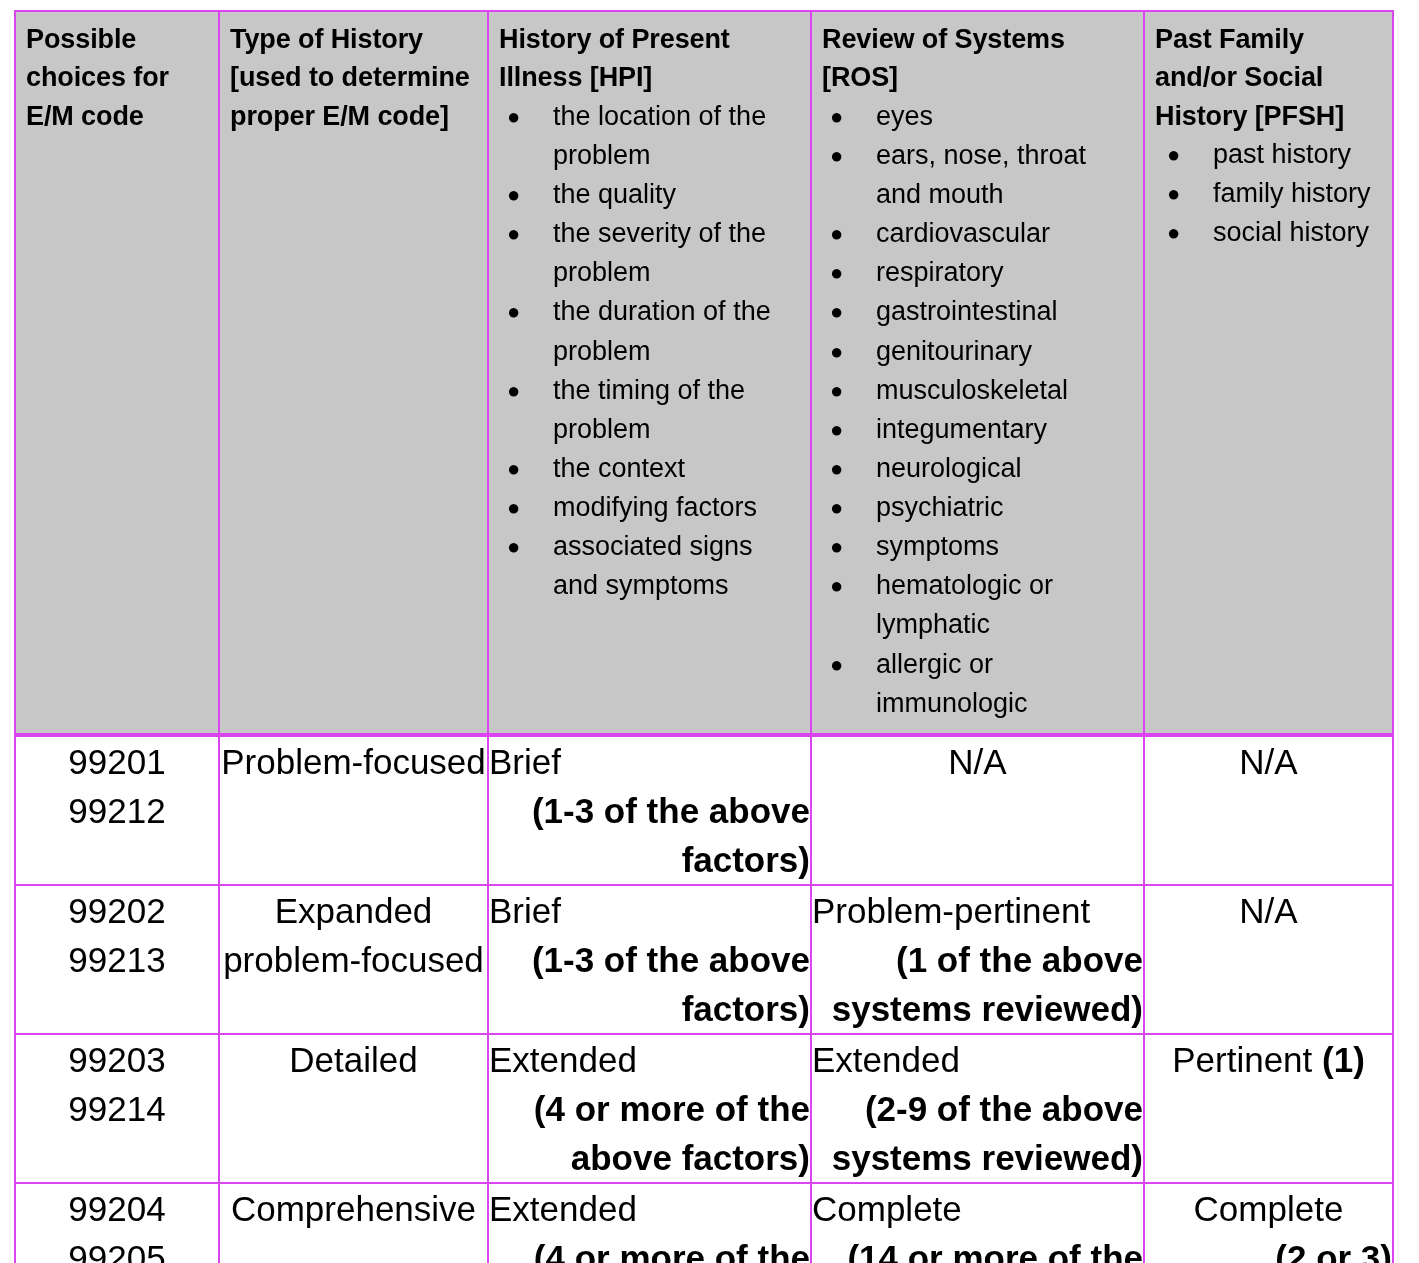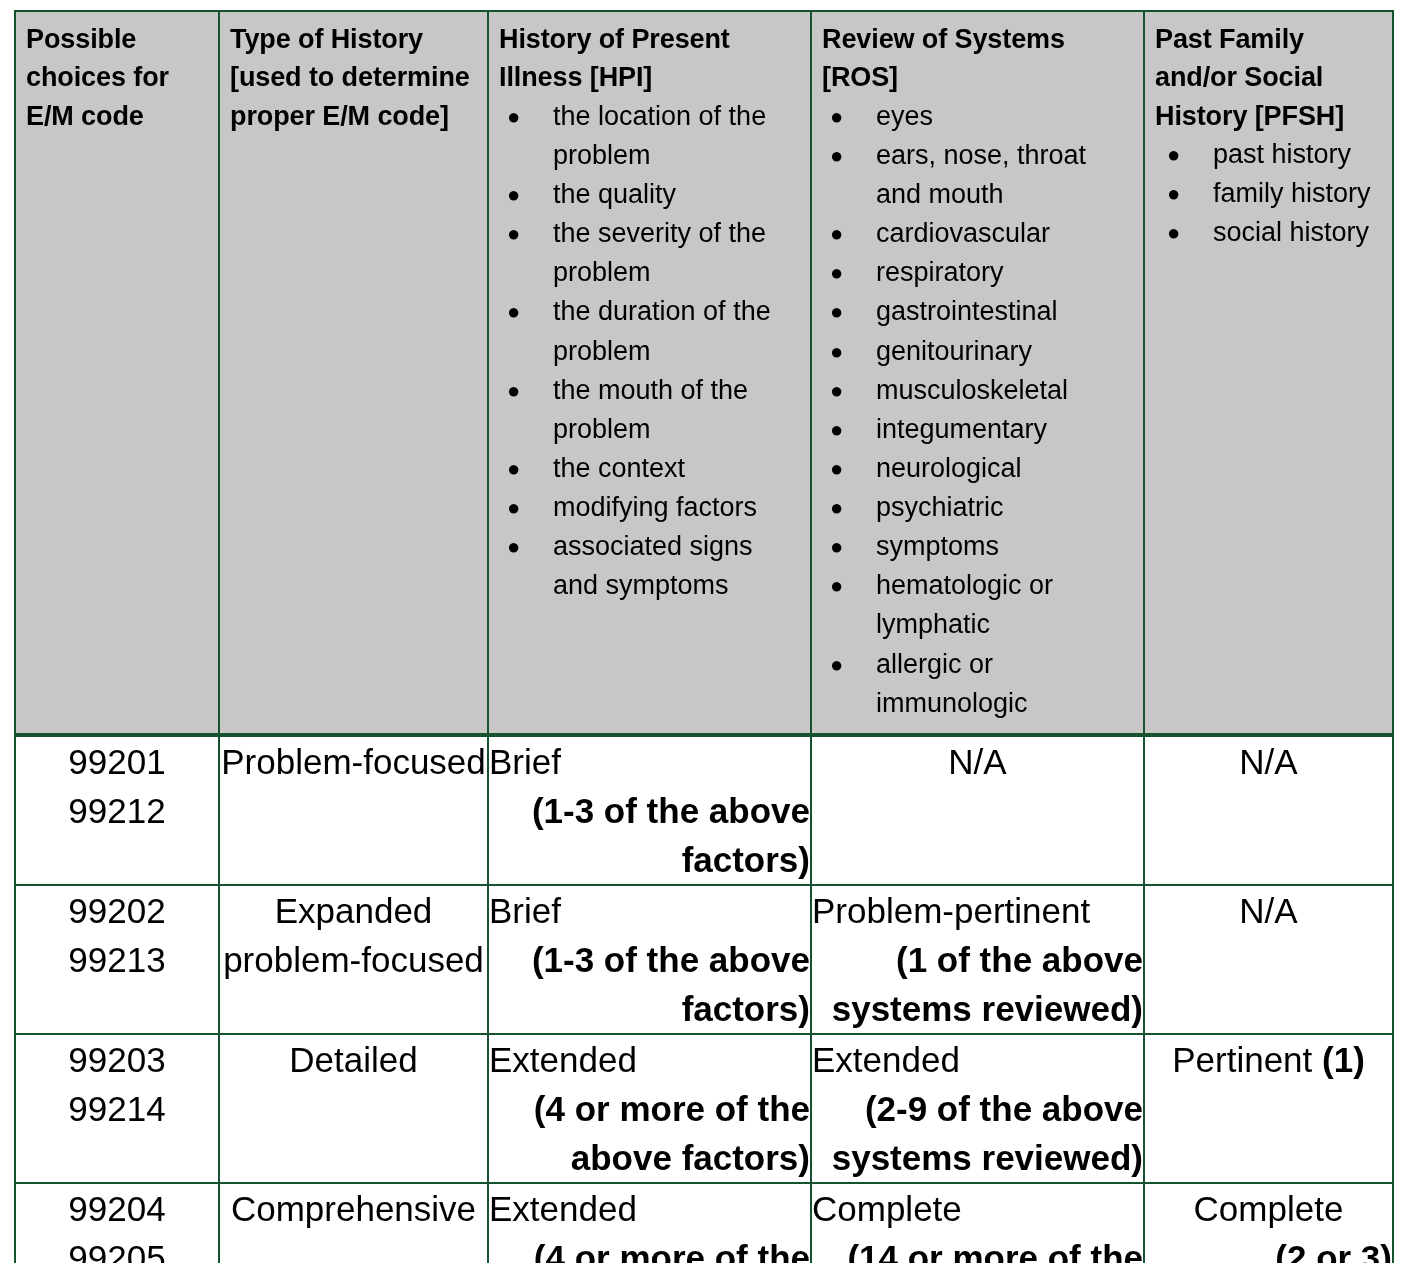--- a/index.html
+++ b/index.html
@@ -28,21 +28,21 @@
     top: 10px;
     width: 1378px;
     border-collapse: collapse;
     table-layout: fixed;
     background: #ffffff;
   }
 
   table.em-table td {
     vertical-align: top;
     padding: 0;
-    border: 2px solid #14532d;
+    border: 2px solid #d946ef;
   }
 
   
   col.c1 { width: 204px; }
   col.c2 { width: 269px; }
   col.c3 { width: 323px; }
   col.c4 { width: 333px; }
   col.c5 { width: 249px; }
 
   
@@ -130,21 +130,21 @@
           <div class="hdr-title">Type of History [used to determine proper E/M code]</div>
         </td>
 
         <td>
           <div class="hdr-title">History of Present Illness [HPI]</div>
           <ul class="hdr-list">
             <li><span class="bullet">●</span><span>the location of the problem</span></li>
             <li><span class="bullet">●</span><span>the quality</span></li>
             <li><span class="bullet">●</span><span>the severity of the problem</span></li>
             <li><span class="bullet">●</span><span>the duration of the problem</span></li>
-            <li><span class="bullet">●</span><span>the mouth of the problem</span></li>
+            <li><span class="bullet">●</span><span>the timing of the problem</span></li>
             <li><span class="bullet">●</span><span>the context</span></li>
             <li><span class="bullet">●</span><span>modifying factors</span></li>
             <li><span class="bullet">●</span><span>associated signs and symptoms</span></li>
           </ul>
         </td>
 
         <td>
           <div class="hdr-title">Review of Systems [ROS]</div>
           <ul class="hdr-list">
             <li><span class="bullet">●</span><span>eyes</span></li>

